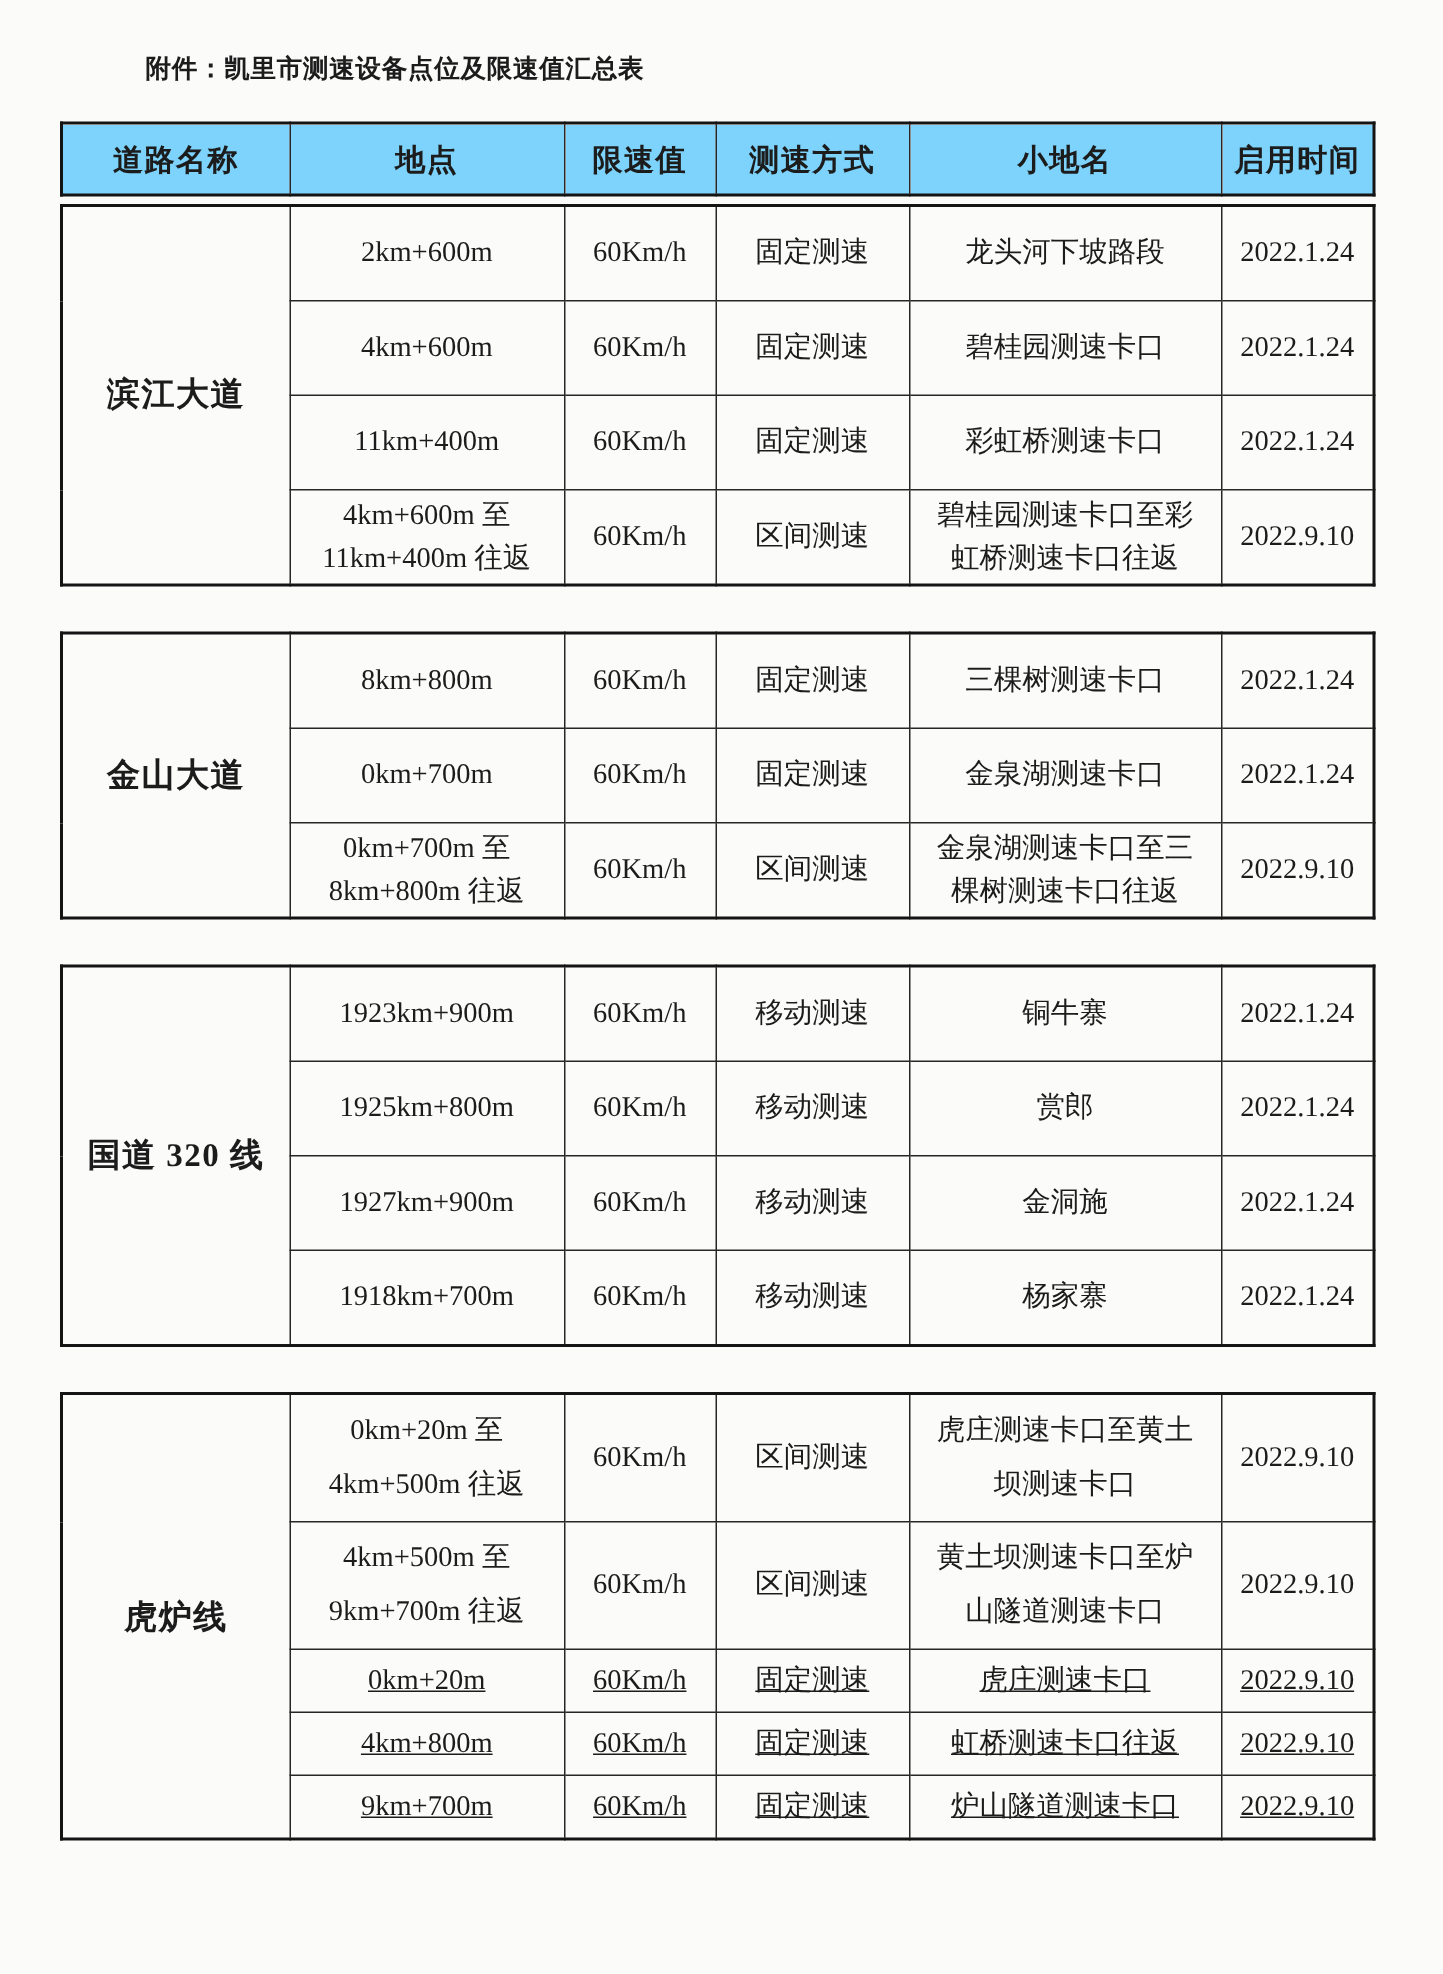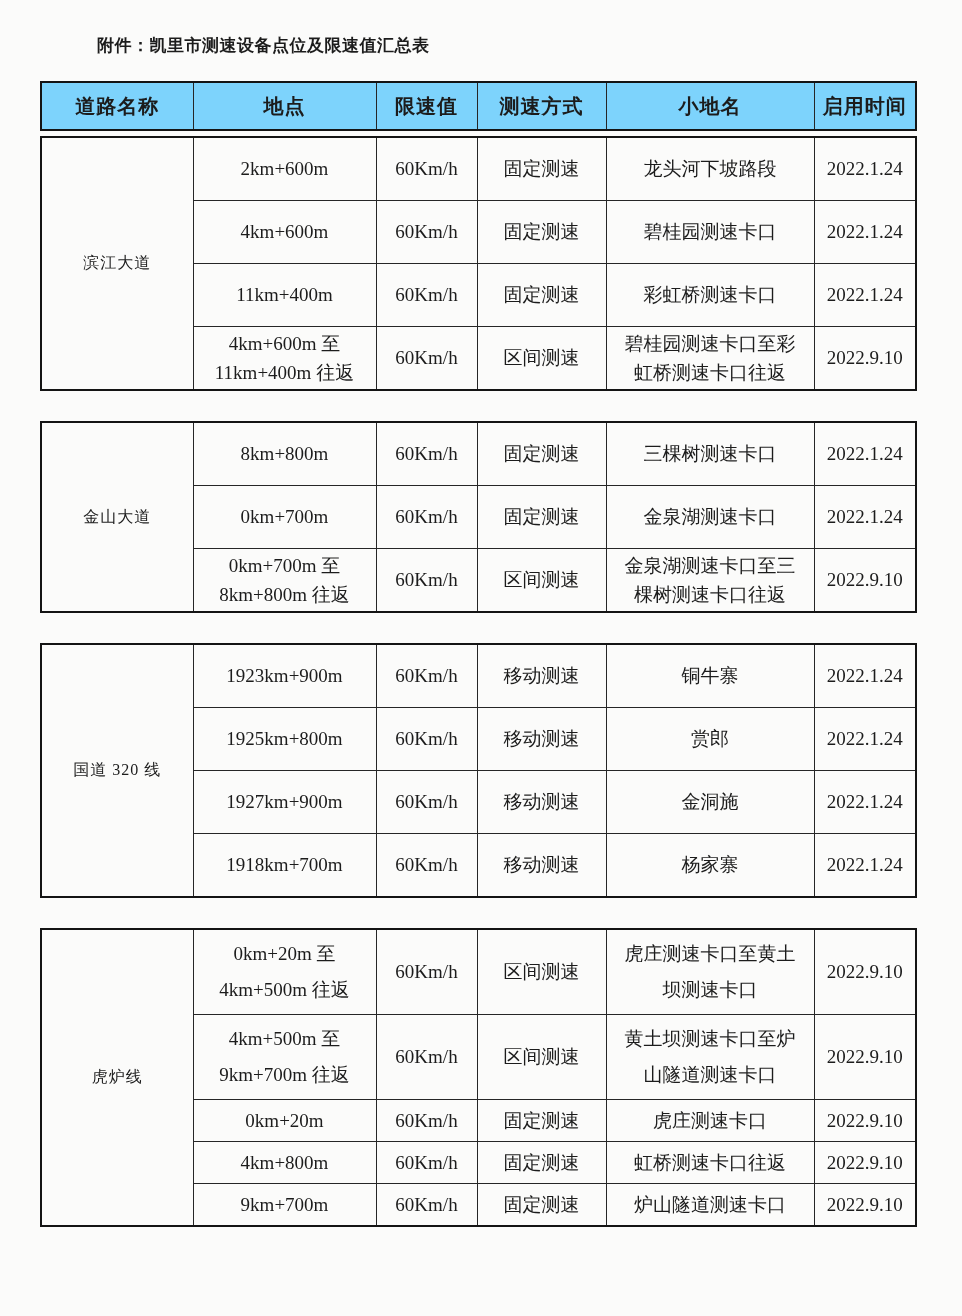--- a/index.html
+++ b/index.html
@@ -40,26 +40,27 @@
   }
   .header-tbl { margin-bottom: 5px; }
   .section-tbl { margin-bottom: 30px; }
   .section-tbl:last-child { margin-bottom: 0; }
   .tbl td {
     font-size: 19px;
     line-height: 1.55;
     white-space: pre-line;
   }
   td.road {
-    font-size: 16px;
+    font-size: 22px;
     letter-spacing: 1px;
+    font-weight: bold;
   }
   tr.r-std  > td { height: 62px; }
   tr.r-tall > td { height: 84px; line-height: 1.9; }
-  tr.r-short> td { height: 41px; }
+  tr.r-short> td { height: 41px; text-decoration: underline; }
   td.road { height: auto; }
 </style>
 </head>
 <body>
 
 <div class="page">
 
   <h1 class="doc-title">附件：凯里市测速设备点位及限速值汇总表</h1>
 
   <table class="tbl header-tbl">

